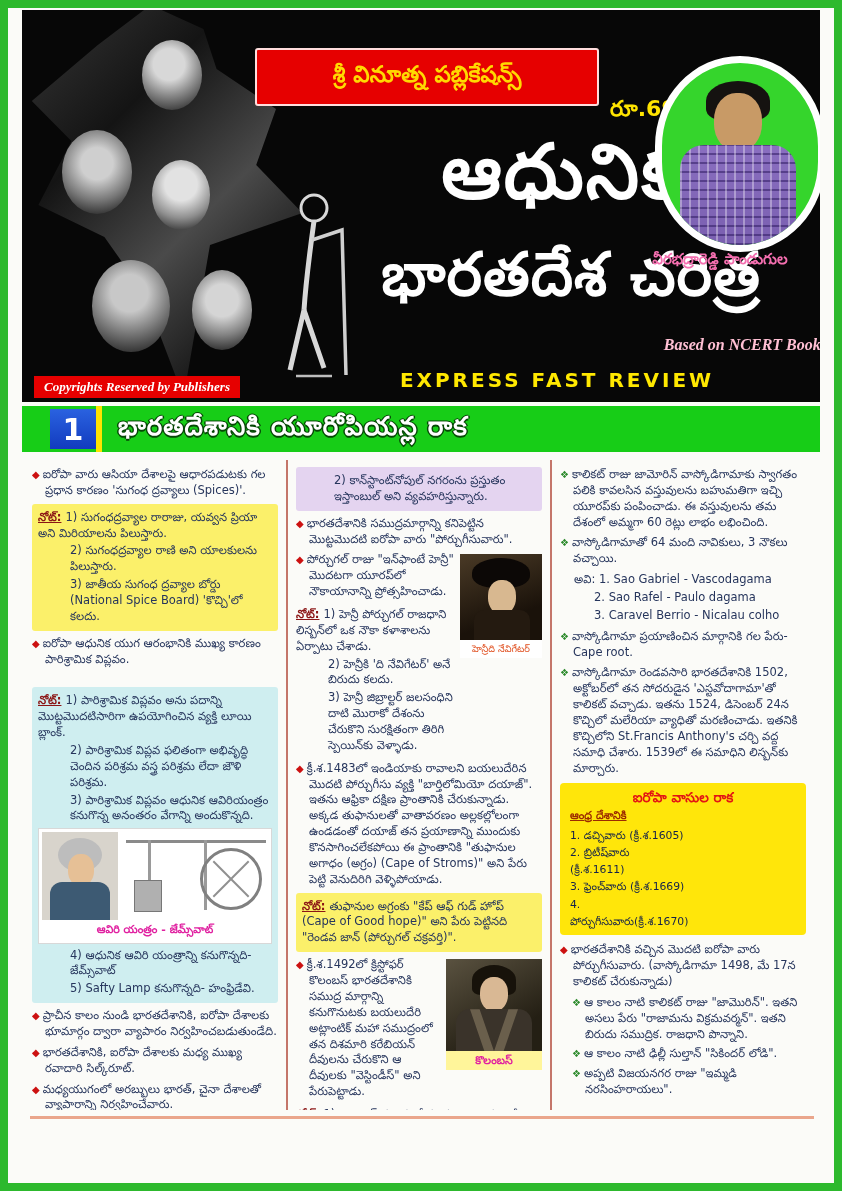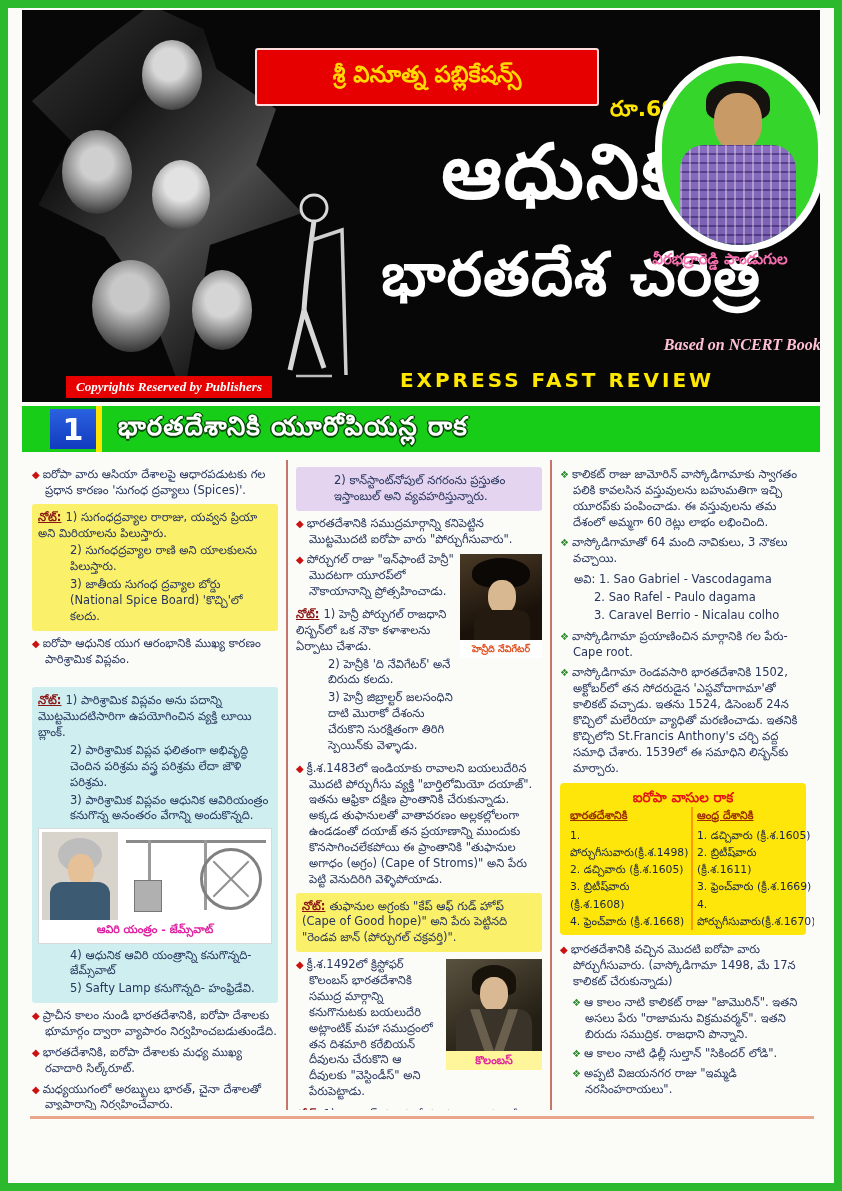--- a/index.html
+++ b/index.html
@@ -29,21 +29,21 @@
   .hairM{position:absolute;left:44px;top:18px;width:64px;height:40px;background:#151210;border-radius:50% 50% 30% 30%;}
   .faceM{position:absolute;left:52px;top:30px;width:48px;height:58px;background:#c89a66;border-radius:46%;}
   .shirtM{position:absolute;left:18px;top:82px;width:116px;height:100px;border-radius:24px 24px 0 0;
     background:repeating-linear-gradient(90deg,rgba(255,255,255,.35) 0 2px,transparent 2px 9px),
                repeating-linear-gradient(0deg,rgba(40,20,90,.5) 0 2px,transparent 2px 9px),
                linear-gradient(#8a6fc0,#7a5fb0);}
   .author{position:absolute;left:598px;top:240px;width:200px;text-align:center;color:#f56fb0;font-size:15px;font-weight:bold;}
   .ncert{position:absolute;left:545px;top:326px;width:260px;text-align:right;color:#ffc0d4;font-size:16px;font-weight:bold;font-style:italic;font-family:"Liberation Serif","DejaVu Serif",serif;}
   .tagline{position:absolute;left:360px;top:358px;width:350px;text-align:center;color:#ffe800;font-size:20px;font-weight:bold;letter-spacing:3px;}
   .copyright{position:absolute;left:12px;top:366px;background:#e60000;color:#ffffff;font-size:13px;font-style:italic;font-weight:bold;
-    font-family:"Liberation Serif","DejaVu Serif",serif;padding:3px 10px;margin-left:32px;}
+    font-family:"Liberation Serif","DejaVu Serif",serif;padding:3px 10px;}
 
   
   .secbar{position:absolute;left:22px;top:406px;width:798px;height:46px;background:#17cd17;display:flex;align-items:center;}
   .secnum{margin-left:28px;width:46px;height:40px;background:linear-gradient(180deg,#2a62e0,#123bbf);color:#fff;font-size:30px;font-weight:bold;
     display:flex;align-items:center;justify-content:center;}
   .ystripe{width:6px;height:46px;background:#ffe400;margin-right:16px;}
   .sectitle{color:#ffffff;font-size:26px;font-weight:bold;letter-spacing:1px;
     text-shadow:1.5px 0 #064806,-1.5px 0 #064806,0 1.5px #064806,0 -1.5px #064806;}
 
   
@@ -66,21 +66,21 @@
   .list-line{margin:2px 0 2px 14px;}
   .endrule{position:absolute;left:30px;top:1116px;width:784px;height:3px;background:#eaa68c;}
 
   
   .imgR{float:right;margin:2px 0 3px 6px;}
   .port{position:relative;overflow:hidden;}
   .henryP{width:82px;height:86px;background:linear-gradient(160deg,#4a3a26,#1a120a 70%);}
   .hatH{position:absolute;left:12px;top:4px;width:58px;height:30px;background:#0c0806;border-radius:50% 50% 40% 40%;}
   .faceH{position:absolute;left:28px;top:26px;width:28px;height:34px;background:#d8b890;border-radius:46%;}
   .robeH{position:absolute;left:14px;top:56px;width:56px;height:30px;background:#241a10;border-radius:10px 10px 0 0;}
-  .capH{width:82px;text-align:center;color:#e05020;font-size:9.5px;font-weight:bold;background:#fff;padding:2px 0;}
+  .capH{width:82px;text-align:center;color:#e05020;font-size:9.5px;font-weight:normal;background:#fff;padding:2px 0;}
   .colP{width:96px;height:92px;background:linear-gradient(150deg,#5a5240,#241f14 75%);}
   .hairC{position:absolute;left:26px;top:6px;width:44px;height:30px;background:#17120a;border-radius:50% 50% 20% 20%;}
   .faceC{position:absolute;left:34px;top:18px;width:28px;height:34px;background:#d9b894;border-radius:46%;}
   .robeC{position:absolute;left:10px;top:50px;width:76px;height:42px;background:#3a332a;border-radius:14px 14px 0 0;}
   .furC{position:absolute;left:24px;top:50px;width:48px;height:42px;background:#6a5f4c;clip-path:polygon(0 0,20% 0,50% 100%,80% 0,100% 0,70% 100%,30% 100%);}
   .capC{width:96px;text-align:center;color:#e020a0;font-size:11px;font-weight:bold;background:#fff59a;padding:2px 0;}
   .wattbox{background:#ffffff;border:1px solid #d8d8d8;margin:4px 0;padding:3px;}
   .wattrow{display:flex;height:88px;}
   .wattP{position:relative;width:76px;height:88px;background:#d8d4cc;overflow:hidden;}
   .wigW{position:absolute;left:16px;top:6px;width:44px;height:34px;background:#bdbdbd;border-radius:50%;}
@@ -243,27 +243,20 @@
       <div class="bu"><span class="dm f">❖</span><span>కాలికట్ రాజు జామోరిన్ వాస్కోడిగామాకు స్వాగతం పలికి కావలసిన వస్తువులను బహుమతిగా ఇచ్చి యూరప్‌కు పంపించాడు. ఈ వస్తువులను తమ దేశంలో అమ్మగా 60 రెట్లు లాభం లభించింది.</span></div>
       <div class="bu"><span class="dm f">❖</span><span>వాస్కోడిగామాతో 64 మంది నావికులు, 3 నౌకలు వచ్చాయి.</span></div>
       <div class="list-line">అవి: 1. Sao Gabriel - Vascodagama</div>
       <div class="list-line" style="margin-left:34px;">2. Sao Rafel - Paulo dagama</div>
       <div class="list-line" style="margin-left:34px;">3. Caravel Berrio - Nicalau colho</div>
       <div class="bu"><span class="dm f">❖</span><span>వాస్కోడిగామా ప్రయాణించిన మార్గానికి గల పేరు- Cape root.</span></div>
       <div class="bu"><span class="dm f">❖</span><span>వాస్కోడిగామా రెండవసారి భారతదేశానికి 1502, అక్టోబర్‌లో తన సోదరుడైన 'ఎస్టవోదాగామా'తో కాలికట్ వచ్చాడు. ఇతను 1524, డిసెంబర్ 24న కొచ్చిలో మలేరియా వ్యాధితో మరణించాడు. ఇతనికి కొచ్చిలోని St.Francis Anthony's చర్చి వద్ద సమాధి చేశారు. 1539లో ఈ సమాధిని లిస్బన్‌కు మార్చారు.</span></div>
       <div class="ytable">
         <div class="ytitle">ఐరోపా వాసుల రాక</div>
         <div class="ycols">
-          <div class="ycell a">
-            <div class="yhead">భారతదేశానికి</div>
-            <div>1. పోర్చుగీసువారు(క్రీ.శ.1498)</div>
-            <div>2. డచ్చివారు (క్రీ.శ.1605)</div>
-            <div>3. బ్రిటీష్‌వారు (క్రీ.శ.1608)</div>
-            <div>4. ఫ్రెంచ్‌వారు (క్రీ.శ.1668)</div>
-          </div>
           <div class="ycell">
             <div class="yhead">ఆంధ్ర దేశానికి</div>
             <div>1. డచ్చివారు (క్రీ.శ.1605)</div>
             <div>2. బ్రిటీష్‌వారు (క్రీ.శ.1611)</div>
             <div>3. ఫ్రెంచ్‌వారు (క్రీ.శ.1669)</div>
             <div>4. పోర్చుగీసువారు(క్రీ.శ.1670)</div>
           </div>
         </div>
       </div>
       <div class="bu"><span class="dm">◆</span><span>భారతదేశానికి వచ్చిన మొదటి ఐరోపా వారు పోర్చుగీసువారు. (వాస్కోడిగామా 1498, మే 17న కాలికట్ చేరుకున్నాడు)</span></div>

